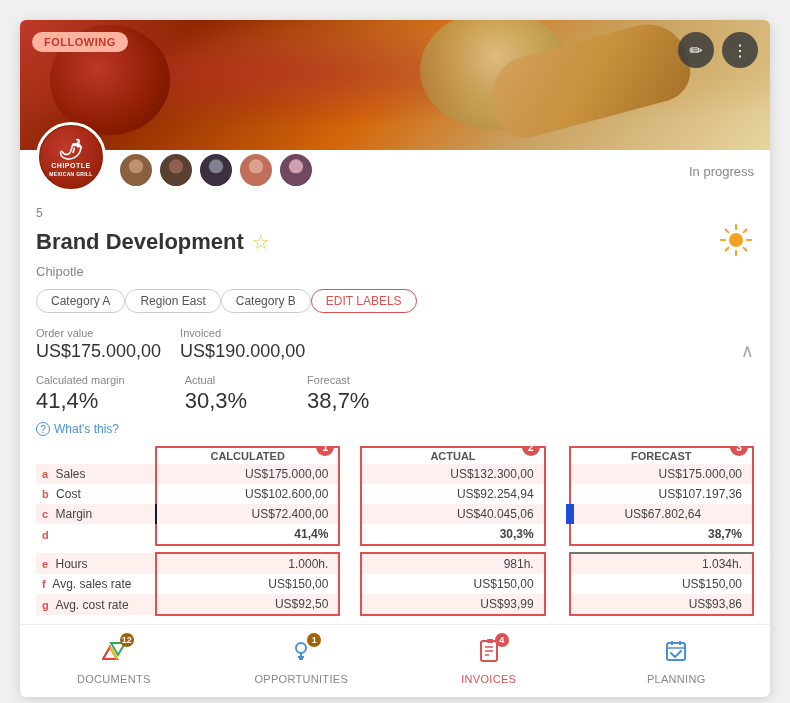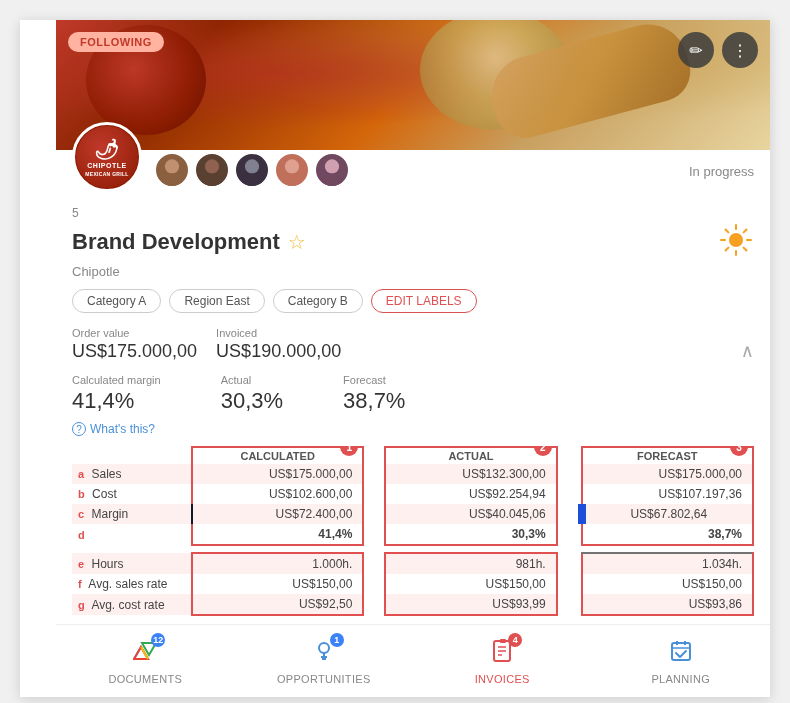--- a/index.html
+++ b/index.html
@@ -8,24 +8,23 @@
       background: #f0f0f0;
       display: flex;
       justify-content: center;
       align-items: flex-start;
       min-height: 703px;
       padding: 20px;
     }
     .card {
       width: 790px;
       background: #fff;
-      border-radius: 0;
+      border-radius: 6px;
       overflow: hidden;
       box-shadow: 0 2px 12px rgba(0,0,0,0.15);
-      padding-left: 36px;
     }
     
     .hero {
       position: relative;
       height: 130px;
       background: linear-gradient(135deg, #c0392b 0%, #8B2500 20%, #d4660a 50%, #c8a060 70%, #e8d5a0 100%);
       overflow: hidden;
     }
     .hero-overlay {
       position: absolute;
@@ -156,21 +155,21 @@
     .project-title-row {
       display: flex; align-items: center; gap: 8px; margin-top: 2px;
     }
     .project-title {
       font-size: 22px; font-weight: 600; color: #333;
     }
     .star-icon { color: #f0c040; font-size: 20px; cursor: pointer; }
     .project-company { color: #888; font-size: 13px; margin-top: 2px; }
     
     .labels-row {
-      display: flex; align-items: center; gap: 8px; margin-top: 10px;
+      display: flex; align-items: center; margin-top: 10px;
     }
     .label-tag {
       padding: 4px 14px;
       border-radius: 20px;
       border: 1px solid #ccc;
       font-size: 12px;
       color: #555;
       background: #fff;
       cursor: pointer;
     }
@@ -245,21 +244,21 @@
       display: flex; flex-direction: column; align-items: center; gap: 4px;
       cursor: pointer;
       padding: 4px 0;
     }
     .nav-icon { font-size: 22px; position: relative; }
     .nav-label { font-size: 11px; color: #888; font-weight: 500; letter-spacing: 0.3px; }
     .nav-label.active { color: #e05050; }
     .nav-badge {
       position: absolute;
       top: -6px; right: -8px;
-      background: #3b82f6;
+      background: #a16207;
       color: #fff;
       font-size: 9px;
       width: 14px; height: 14px;
       border-radius: 50%;
       display: flex; align-items: center; justify-content: center;
       font-weight: 700;
     }
     .nav-badge.red { background: #e05050; }
     .nav-icon-drive { color: #4a90d9; }
     .nav-icon-bulb { color: #4a90d9; }

